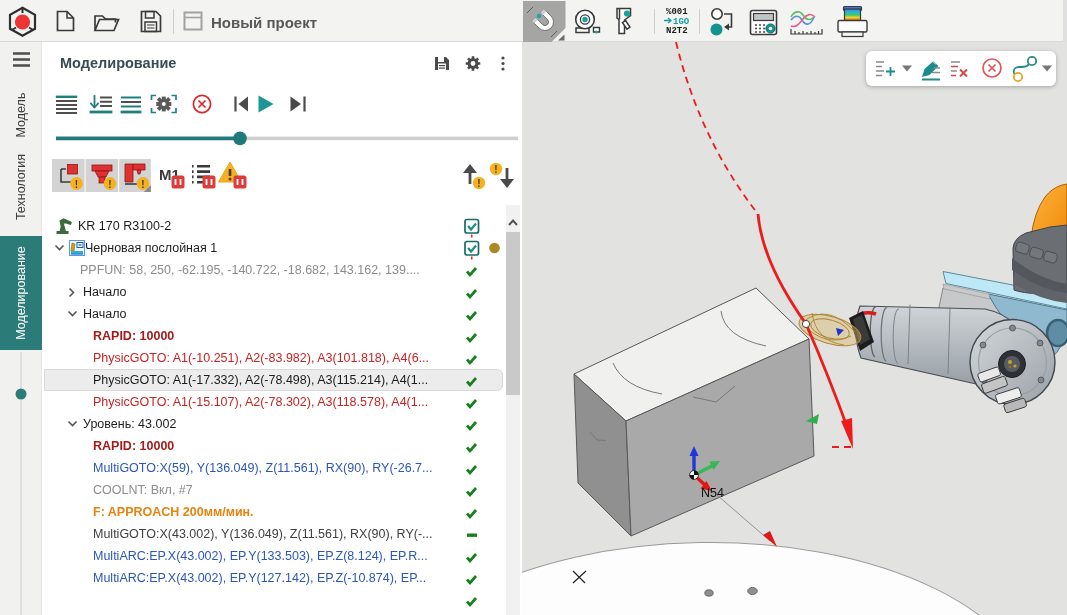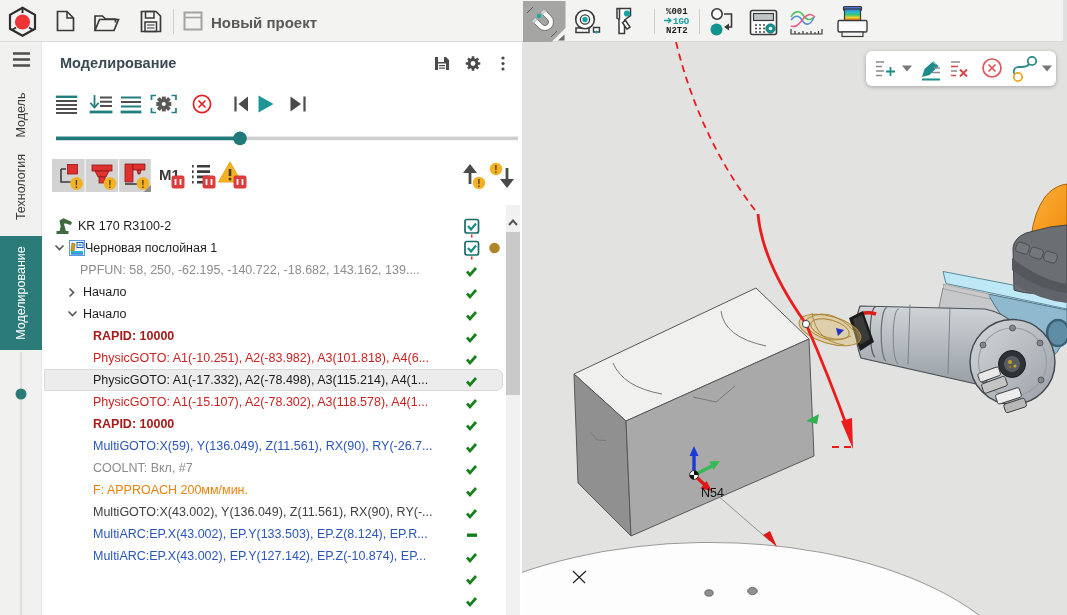--- a/index.html
+++ b/index.html
@@ -315,30 +315,36 @@
         <span class="rt" style="left:50px;color:#cc2222">PhysicGOTO: A1(-10.251), A2(-83.982), A3(101.818), A4(6...</span>
       </div>
     <div class="row">
         <div class="sel8"></div>
         <span class="rt" style="left:50px">PhysicGOTO: A1(-17.332), A2(-78.498), A3(115.214), A4(1...</span>
       </div>
     <div class="row">
         <span class="rt" style="left:50px;color:#cc2222">PhysicGOTO: A1(-15.107), A2(-78.302), A3(118.578), A4(1...</span>
       </div>
     <div class="row">
+        <svg class="rt" style="left:24px;top:7px" width="11" height="9">
+          <path d="M1.5 1.5l4 4 4-4" stroke="#555" stroke-width="1.6" fill="none"></path>
+        </svg>
+        <span class="rt" style="left:40px">Уровень: 43.002</span>
+      </div>
+    <div class="row">
         <span class="rt" style="left:50px;color:#a61a1a;font-weight:bold">RAPID: 10000</span>
       </div>
     <div class="row">
         <span class="rt" style="left:50px;color:#2b57b8">MultiGOTO:X(59), Y(136.049), Z(11.561), RX(90), RY(-26.7...</span>
       </div>
     <div class="row">
         <span class="rt" style="left:50px;color:#8c8c8c">COOLNT: Вкл, #7</span>
       </div>
     <div class="row">
-        <span class="rt" style="left:50px;color:#e8820c;font-weight:normal">F: APPROACH 200мм/мин.</span>
+        <span class="rt" style="left:50px;color:#e8820c;font-weight:bold">F: APPROACH 200мм/мин.</span>
       </div>
     <div class="row">
         <span class="rt" style="left:50px;color:#404040">MultiGOTO:X(43.002), Y(136.049), Z(11.561), RX(90), RY(-...</span>
       </div>
     <div class="row">
         <span class="rt" style="left:50px;color:#2b57b8">MultiARC:EP.X(43.002), EP.Y(133.503), EP.Z(8.124), EP.R...</span>
       </div>
     <div class="row">
         <span class="rt" style="left:50px;color:#2b57b8">MultiARC:EP.X(43.002), EP.Y(127.142), EP.Z(-10.874), EP...</span>
       </div>

